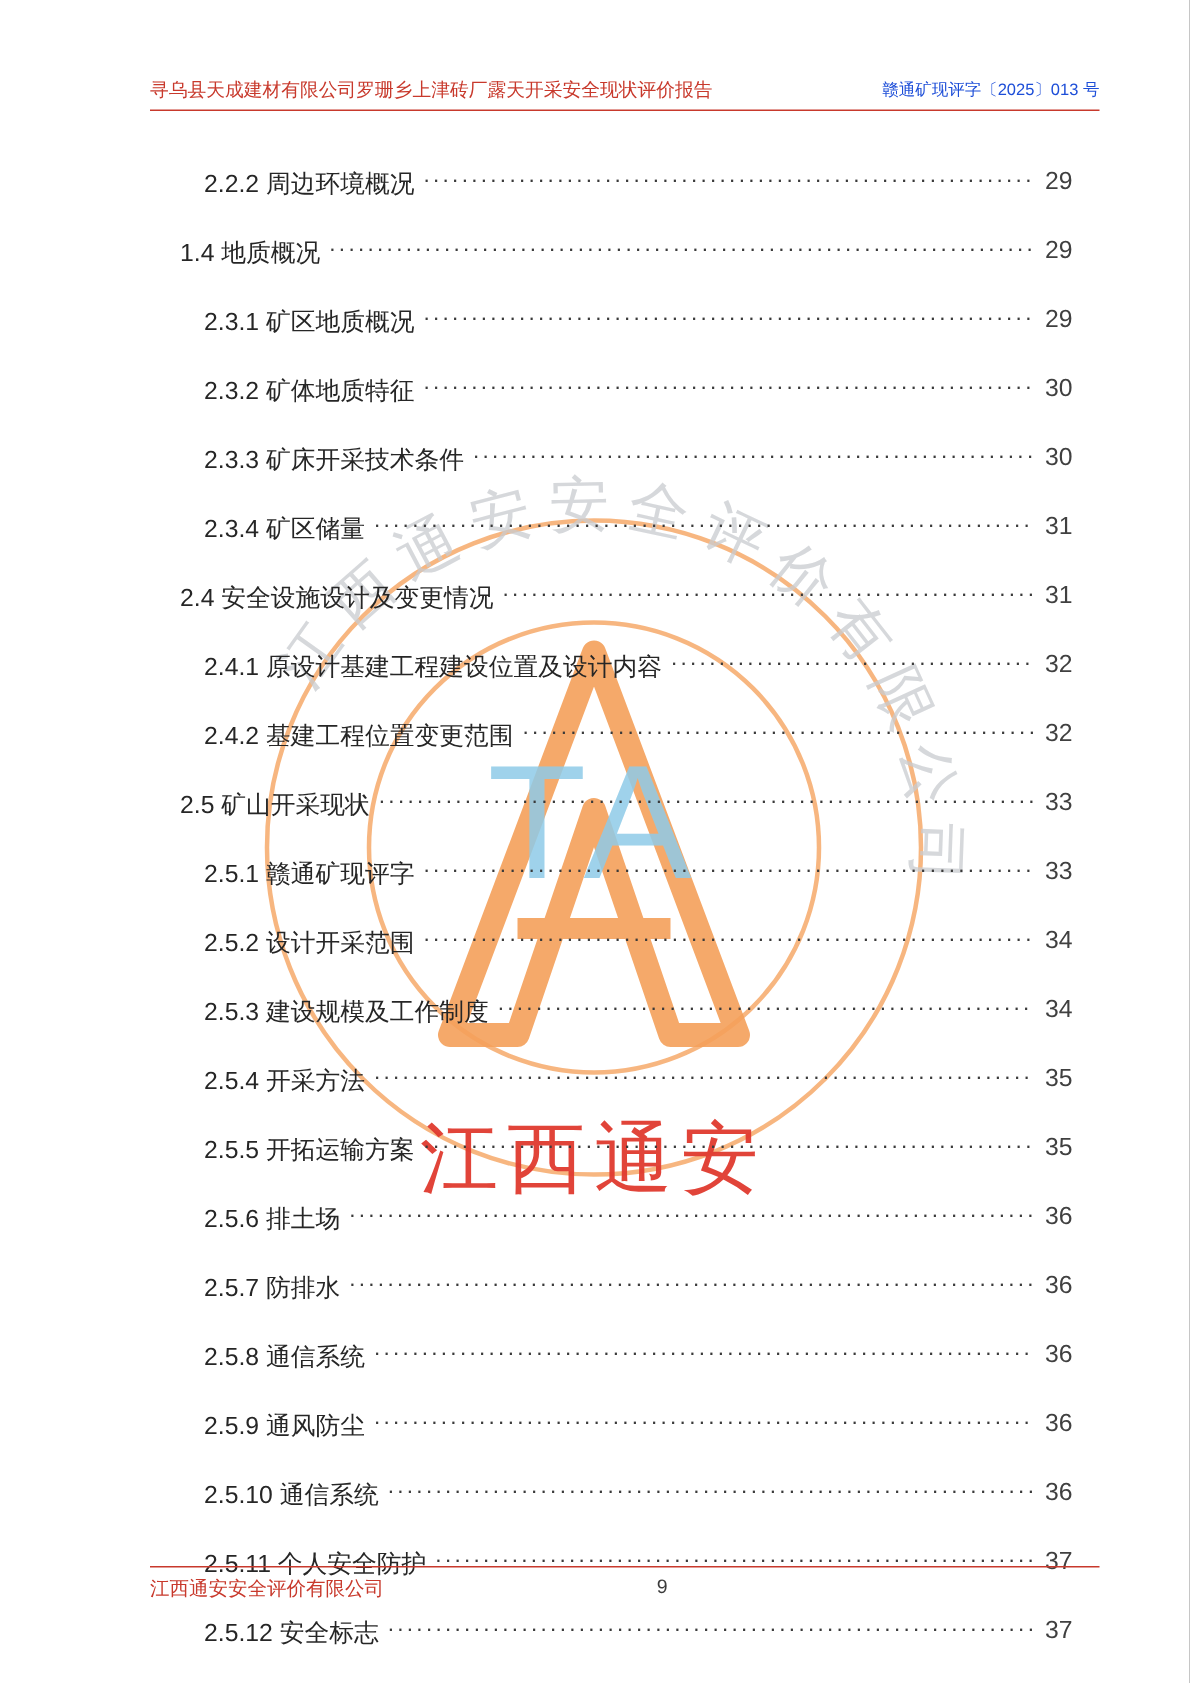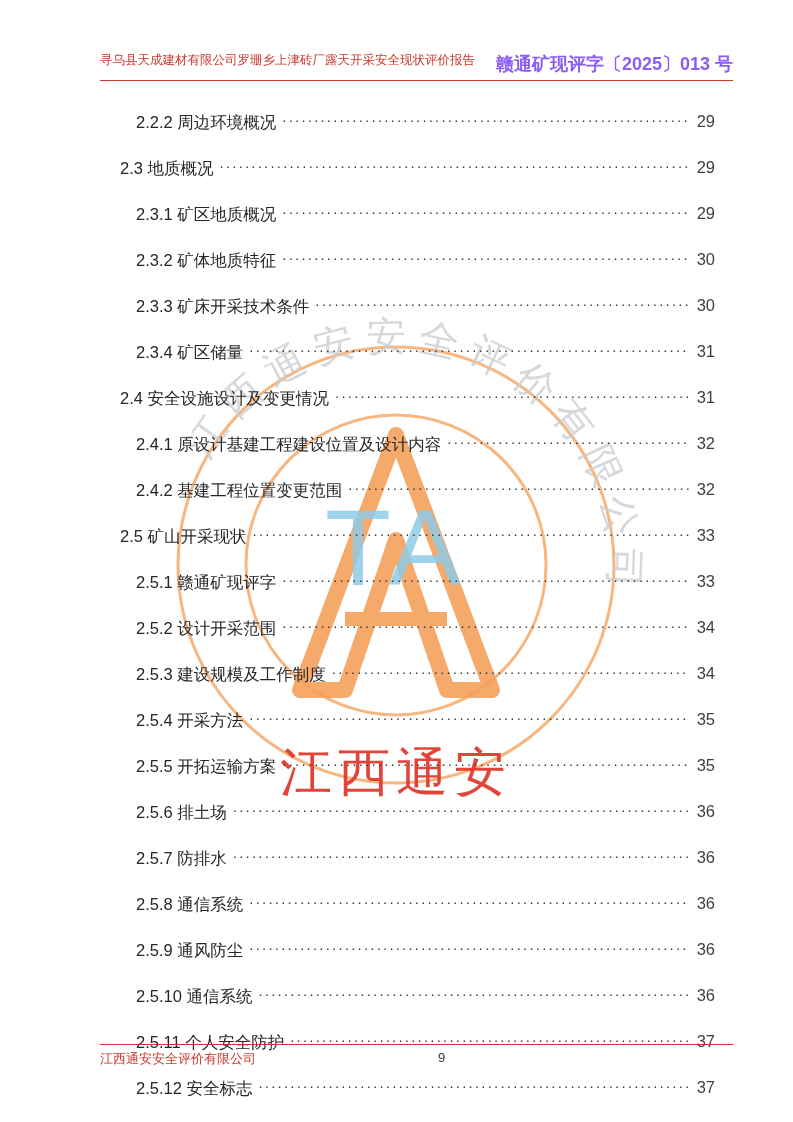--- a/index.html
+++ b/index.html
@@ -46,23 +46,23 @@
     letter-spacing: 0px;
     padding-bottom: 4px;
   }
   .header-left {
     font-family: "Liberation Sans", sans-serif;
     font-size: 12.5px;
     color: #c8392c;
   }
   .header-right {
     font-family: "Liberation Sans", sans-serif;
-    font-size: 18px;
-    color: #8b5cf6;
-    font-weight: bold;
+    font-size: 11px;
+    color: #1d4ed8;
+    font-weight: normal;
   }
   .header-rule {
     border-bottom: 1px solid #c8392c;
     margin: 0 0 0 0;
   }
 
   
   .toc {
     position: absolute;
     left: 100px;
@@ -175,21 +175,21 @@
     <div class="header-rule"></div>
   </div>
 
   <div class="toc" id="toc-container">
       <div class="toc-row lvl-3">
         <span class="toc-label">2.2.2  周边环境概况</span>
         <span class="toc-dots">...........................................................................................................................</span>
         <span class="toc-page">29</span>
       </div>
       <div class="toc-row lvl-2">
-        <span class="toc-label">2.3 地质概况</span>
+        <span class="toc-label">1.4 地质概况</span>
         <span class="toc-dots">...........................................................................................................................</span>
         <span class="toc-page">29</span>
       </div>
       <div class="toc-row lvl-3">
         <span class="toc-label">2.3.1 矿区地质概况</span>
         <span class="toc-dots">...........................................................................................................................</span>
         <span class="toc-page">29</span>
       </div>
       <div class="toc-row lvl-3">
         <span class="toc-label">2.3.2  矿体地质特征</span>

